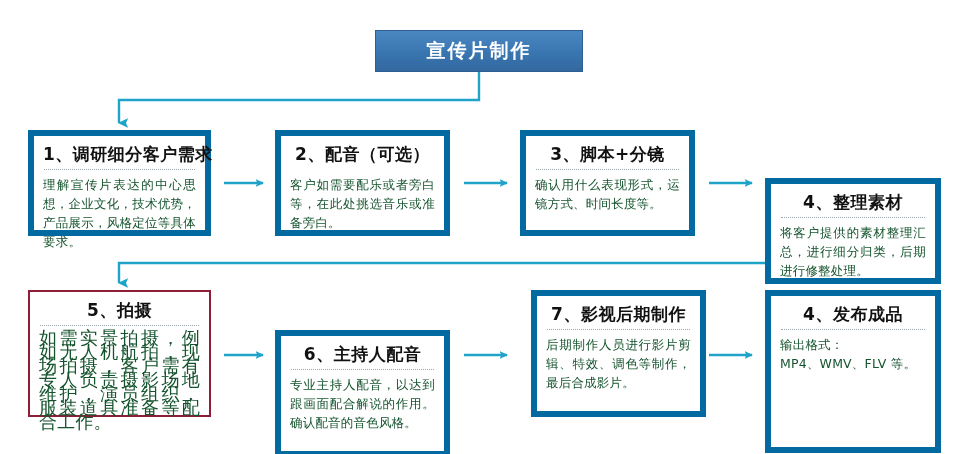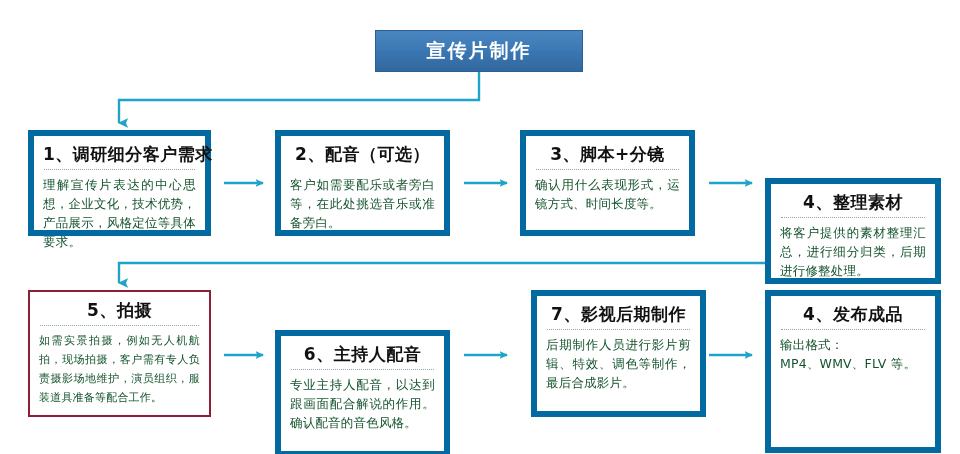--- a/index.html
+++ b/index.html
@@ -99,21 +99,21 @@
   #box-2 { left: 275px; top: 125px; width: 175px; height: 106px; align-items: center; }
   #box-3 { left: 520px; top: 125px; width: 175px; height: 106px; }
   #box-4 { left: 765px; top: 125px; width: 176px; height: 106px; margin-top: 48px; }
 
   
   #box-5 { left: 28px;  top: 285px; width: 183px; height: 127px; }
   #box-6 { left: 275px; top: 285px; width: 175px; height: 127px; margin-top: 40px; }
   #box-7 { left: 520px; top: 285px; width: 175px; height: 127px; margin-left: 11px; }
   #box-8 { left: 765px; top: 285px; width: 176px; height: 163px; }
 
-  #box-5 .step-body { font-size: 11px; line-height: 19px; }
+  #box-5 .step-body { font-size: 18px; line-height: 14px; }
   #box-8 .step-body { text-align: left; }
 </style>
 </head>
 <body>
 
 <div id="canvas">
 
   <svg id="connectors" viewBox="0 0 960 454" width="960" height="454" xmlns="http://www.w3.org/2000/svg">
     <defs>
       <marker id="arrow-r" markerWidth="9" markerHeight="9" refX="7.4" refY="4.5" orient="auto" markerUnits="userSpaceOnUse">

